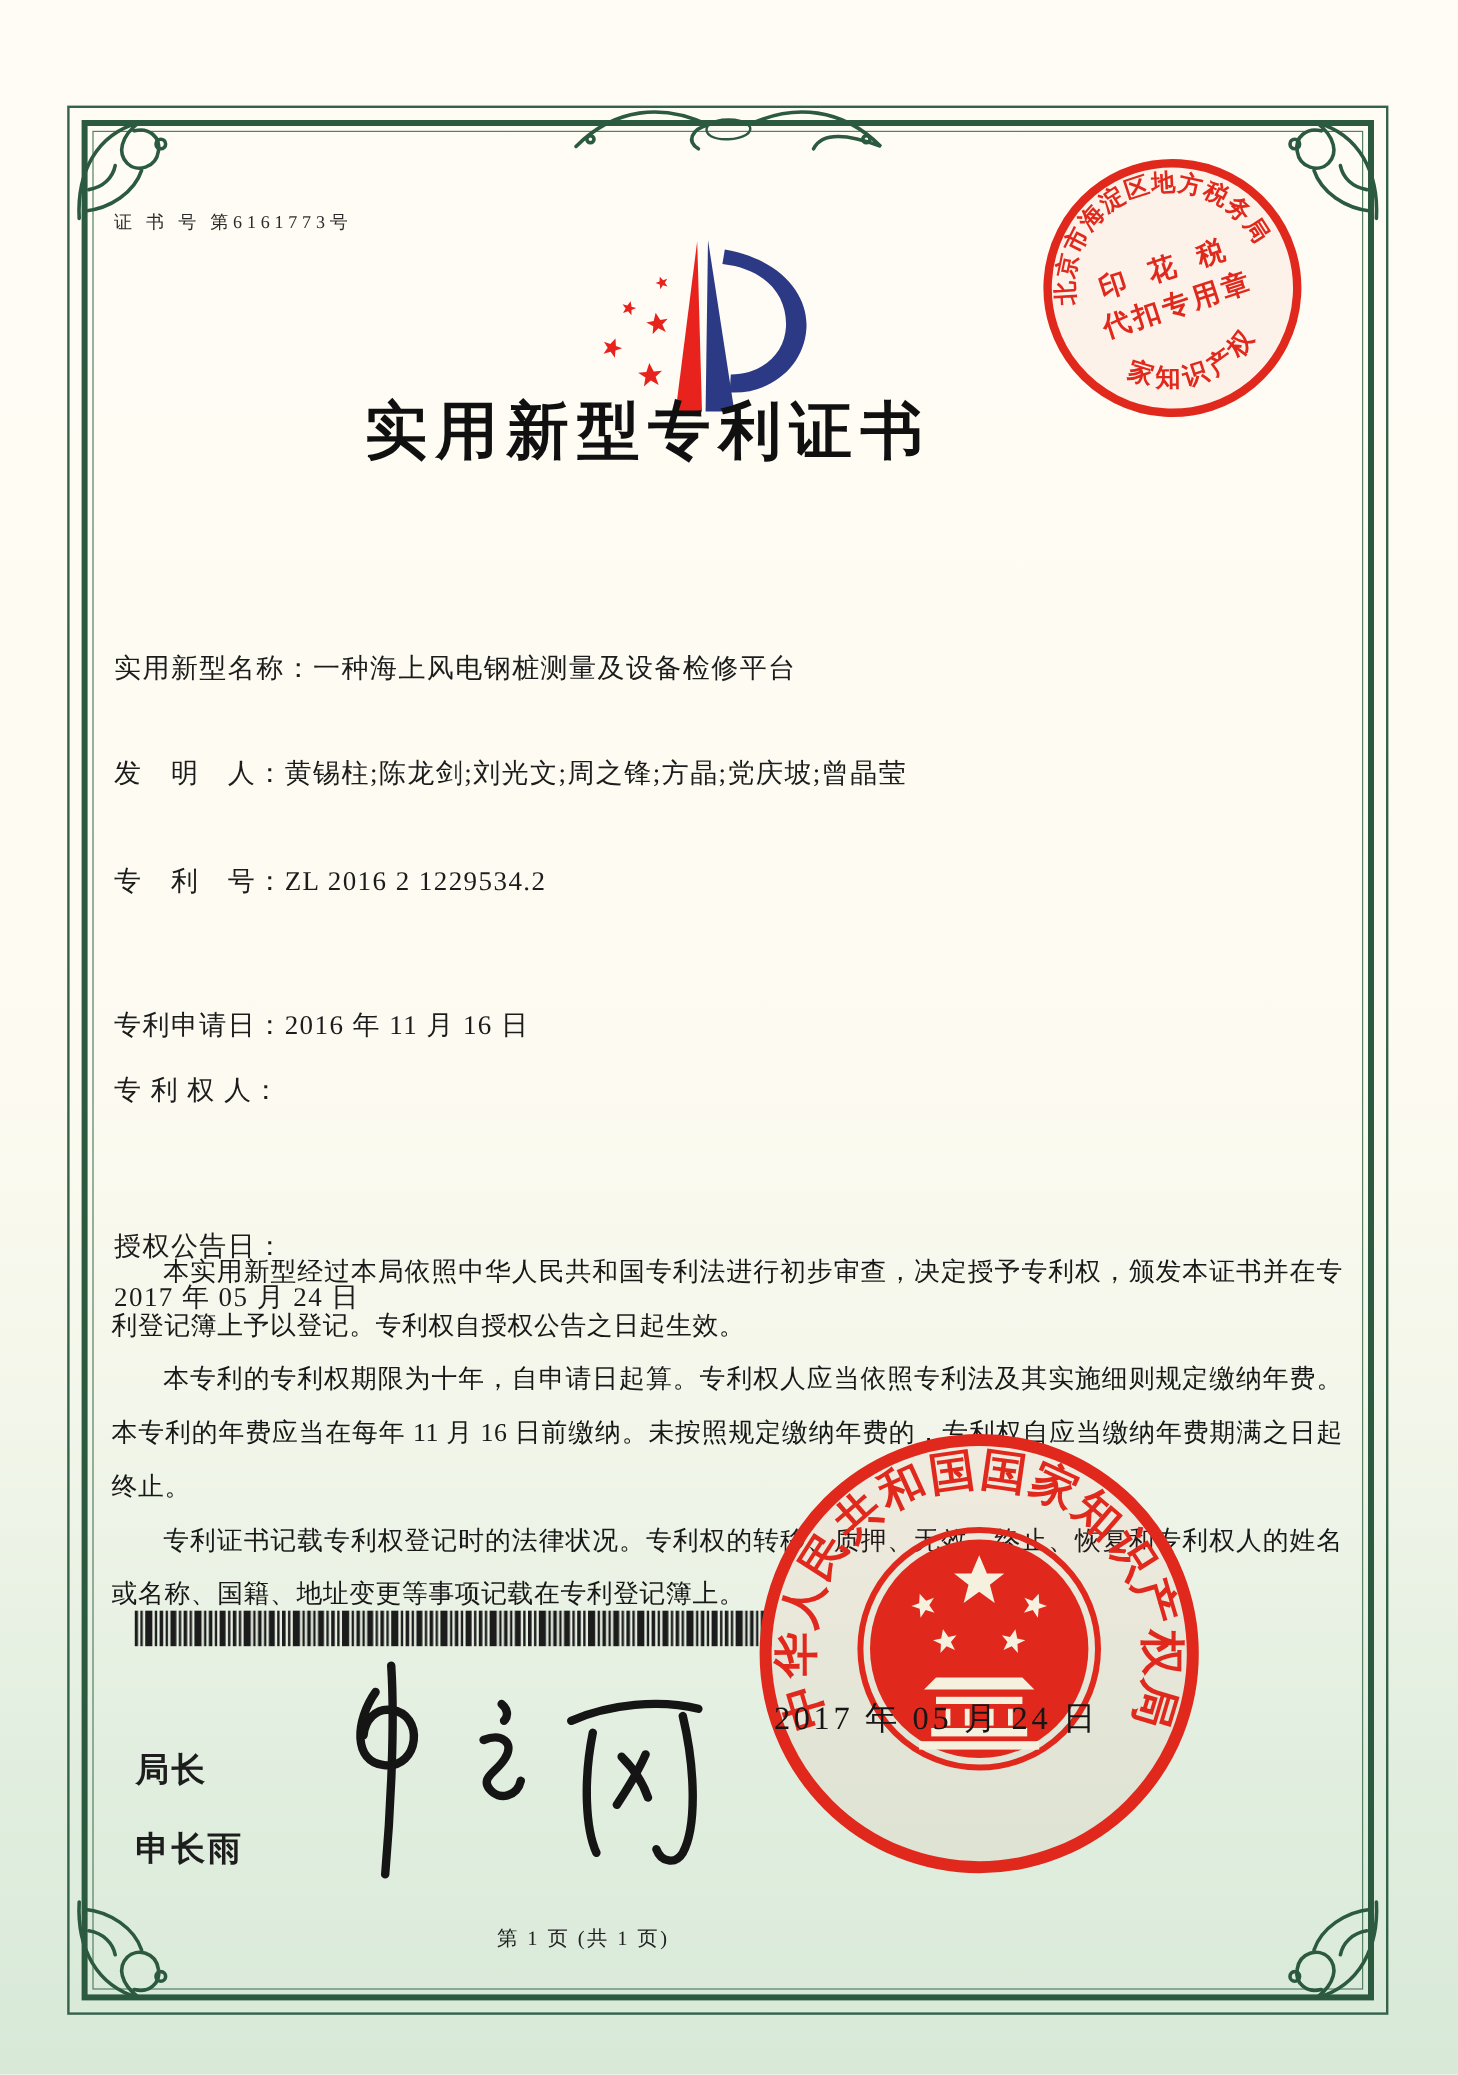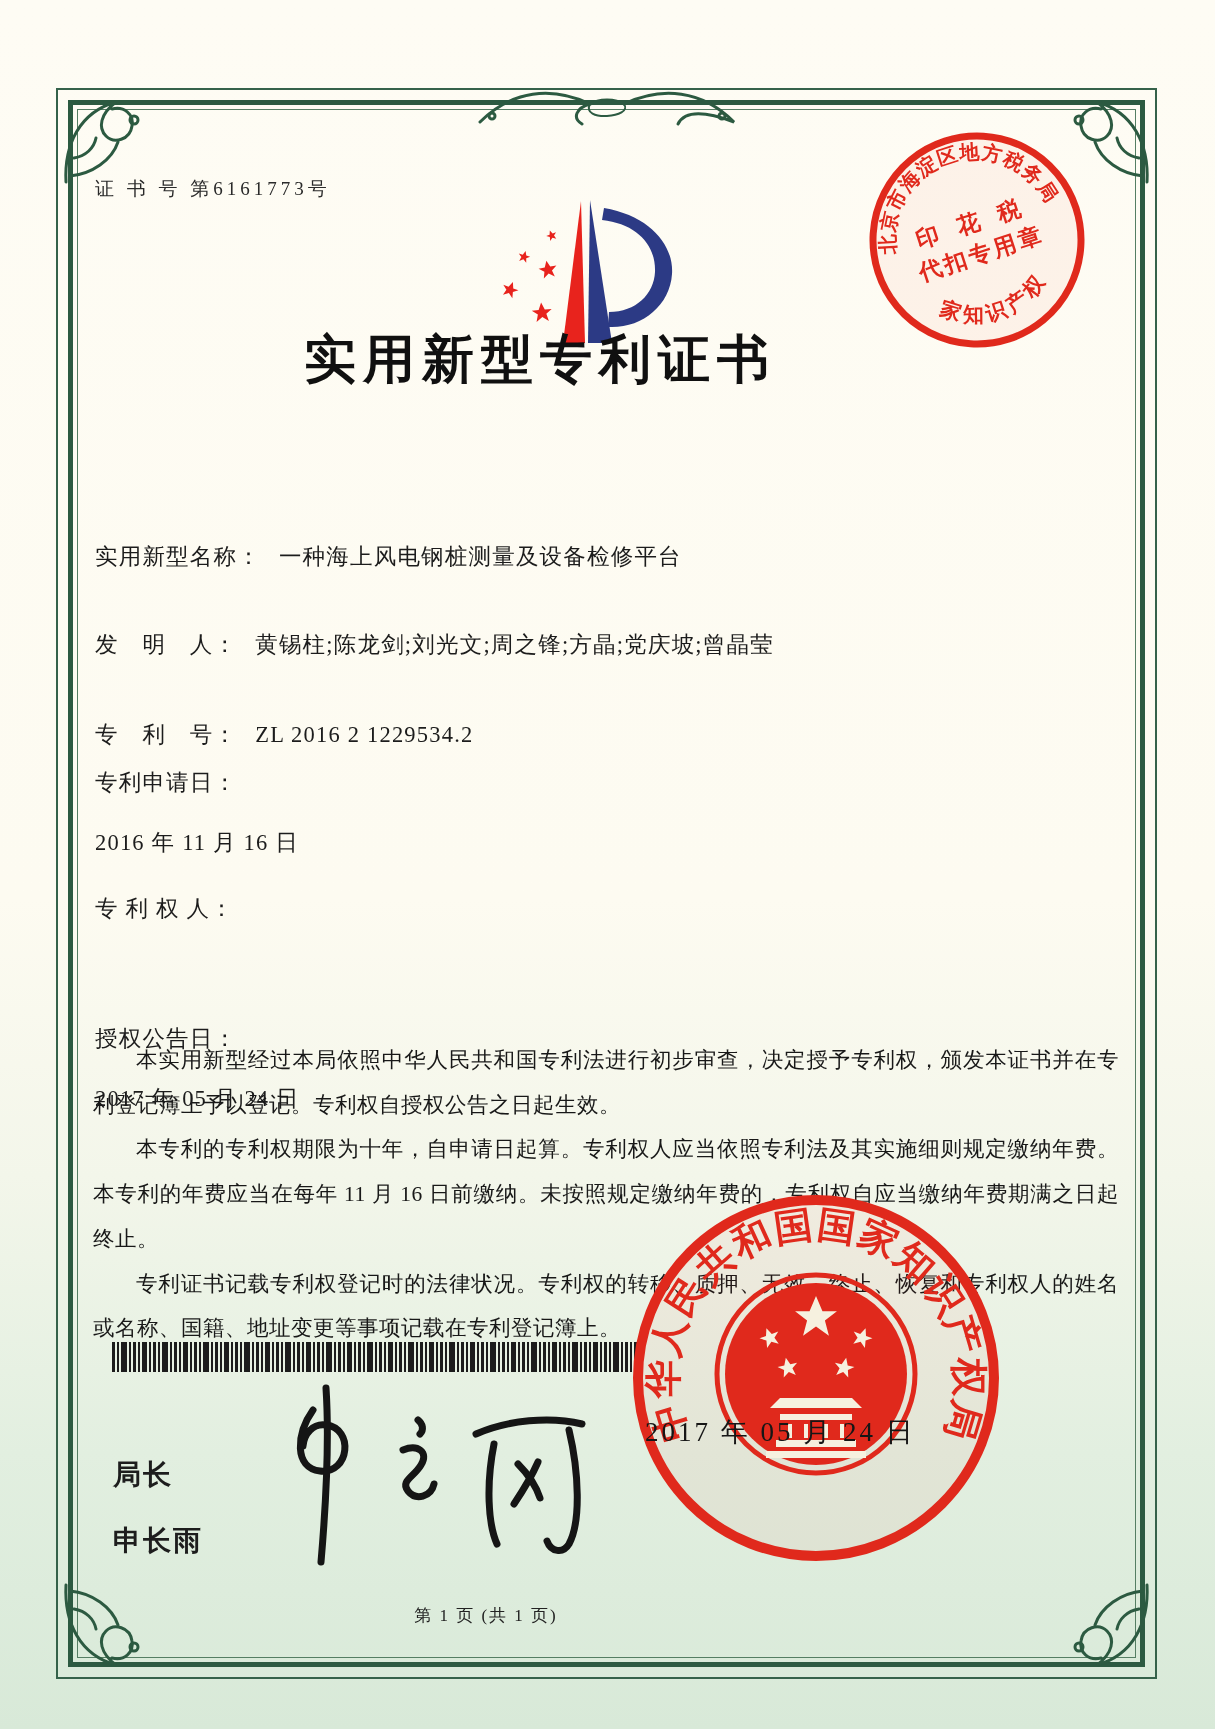--- a/index.html
+++ b/index.html
@@ -16,34 +16,34 @@
   .frame-hair  { position:absolute; top:109px; left:77px; right:79px; bottom:71px;
                  border:1px solid #557e63; pointer-events:none; }
   .corner { position:absolute; width:96px; height:96px; pointer-events:none; }
   .corner.tl { top:92px;  left:60px; }
   .corner.tr { top:92px;  right:62px; transform:scaleX(-1); }
   .corner.bl { bottom:54px; left:60px; transform:scaleY(-1); }
   .corner.br { bottom:54px; right:62px; transform:scale(-1,-1); }
   .top-ornament { position:absolute; top:78px; left:472px; width:270px; height:56px; pointer-events:none; }
 
   
-  .cert-no { position:absolute; left:95px; top:176px; font-size:19px; letter-spacing:4px; color:#2a2a2a; }
+  .cert-no { position:absolute; left:95px; top:176px; font-size:15px; letter-spacing:4px; color:#2a2a2a; }
   .logo { position:absolute; left:425px; top:166px; width:250px; height:188px; }
   .tax-stamp { position:absolute; left:853px; top:116px; width:248px; height:248px; }
   .title { position:absolute; left:20px; top:325px; width:1040px; text-align:center;
            font-size:52px; font-weight:bold; letter-spacing:7px; color:#101010; }
 
   
-  .row { position:absolute; left:95px; display:flex; font-size:22.5px; letter-spacing:1.2px; color:#1c1c1c; line-height:1.85;gap:18px; }
+  .row { position:absolute; left:95px; display:flex; font-size:22.5px; letter-spacing:1.2px; color:#1c1c1c; line-height:1.85; }
   .row .lbl { white-space:pre; }
   .row .val-col { display:flex; flex-direction:column; }
   .row-name     { top:536px; }
   .row-inventor { top:624px; }
   .row-patno    { top:714px; }
-  .row-filing   { top:762px;flex-direction:column; }
+  .row-filing   { top:834px; }
   .row-patentee { top:888px; }
   .row-grant    { top:1018px;flex-direction:column; }
 
   
   .body-text { position:absolute; left:93px; top:1038px; width:1026px;
                font-size:21.5px; line-height:2.08; text-align:justify; color:#181818; }
   .body-text p { margin:0; text-indent:2em; letter-spacing:0.5px; }
 
   
   .barcode { position:absolute; left:112px; top:1342px; width:532px; height:30px; }

